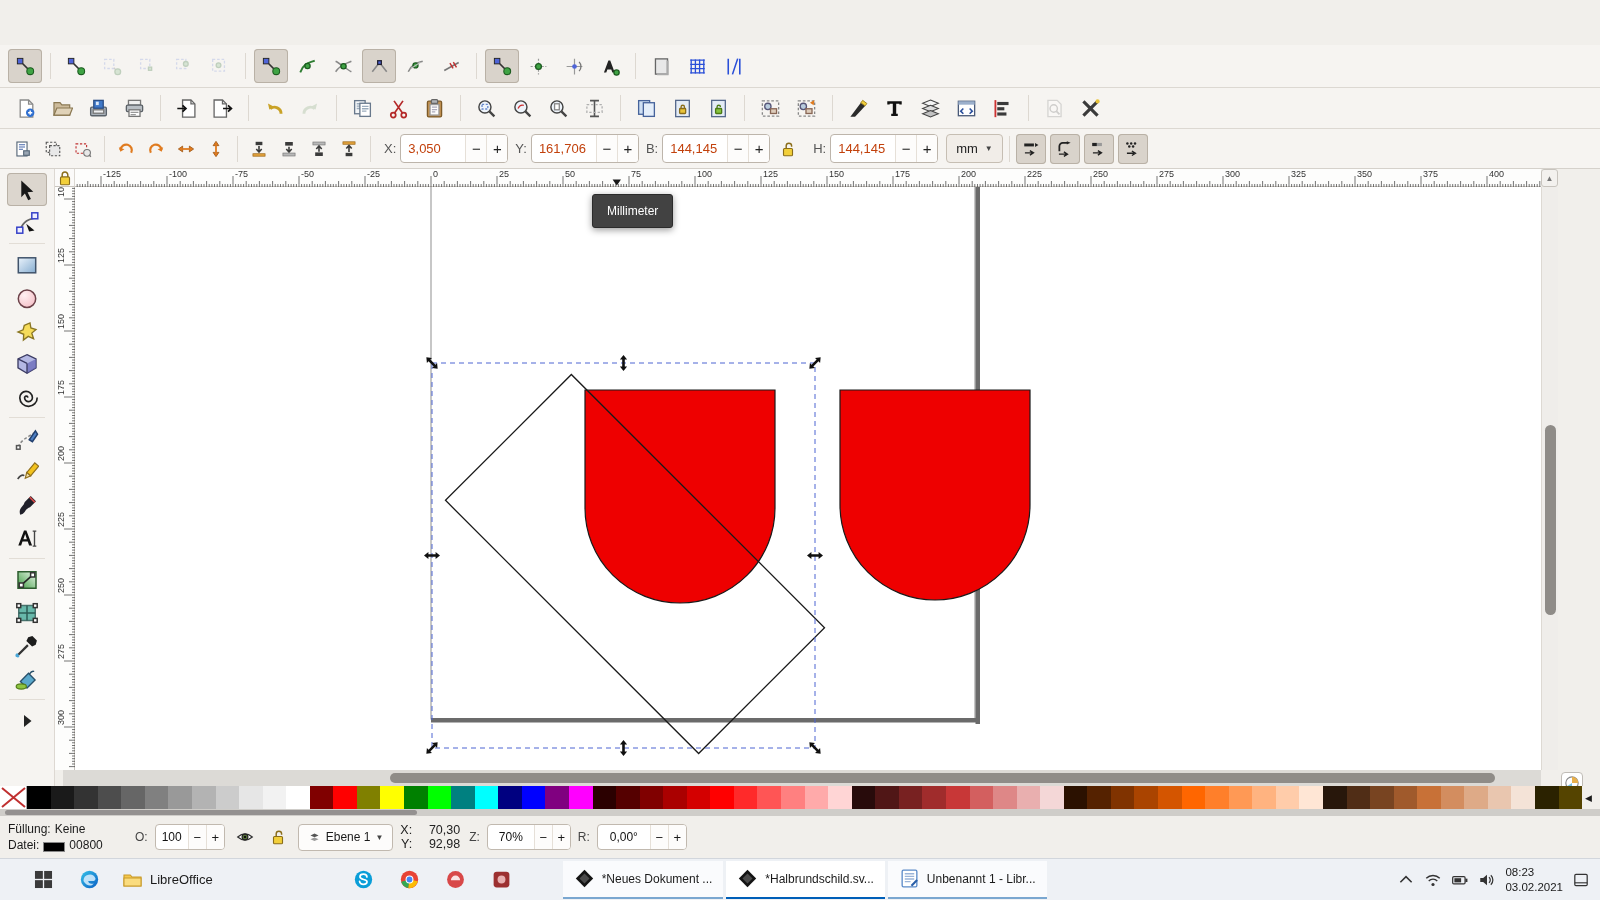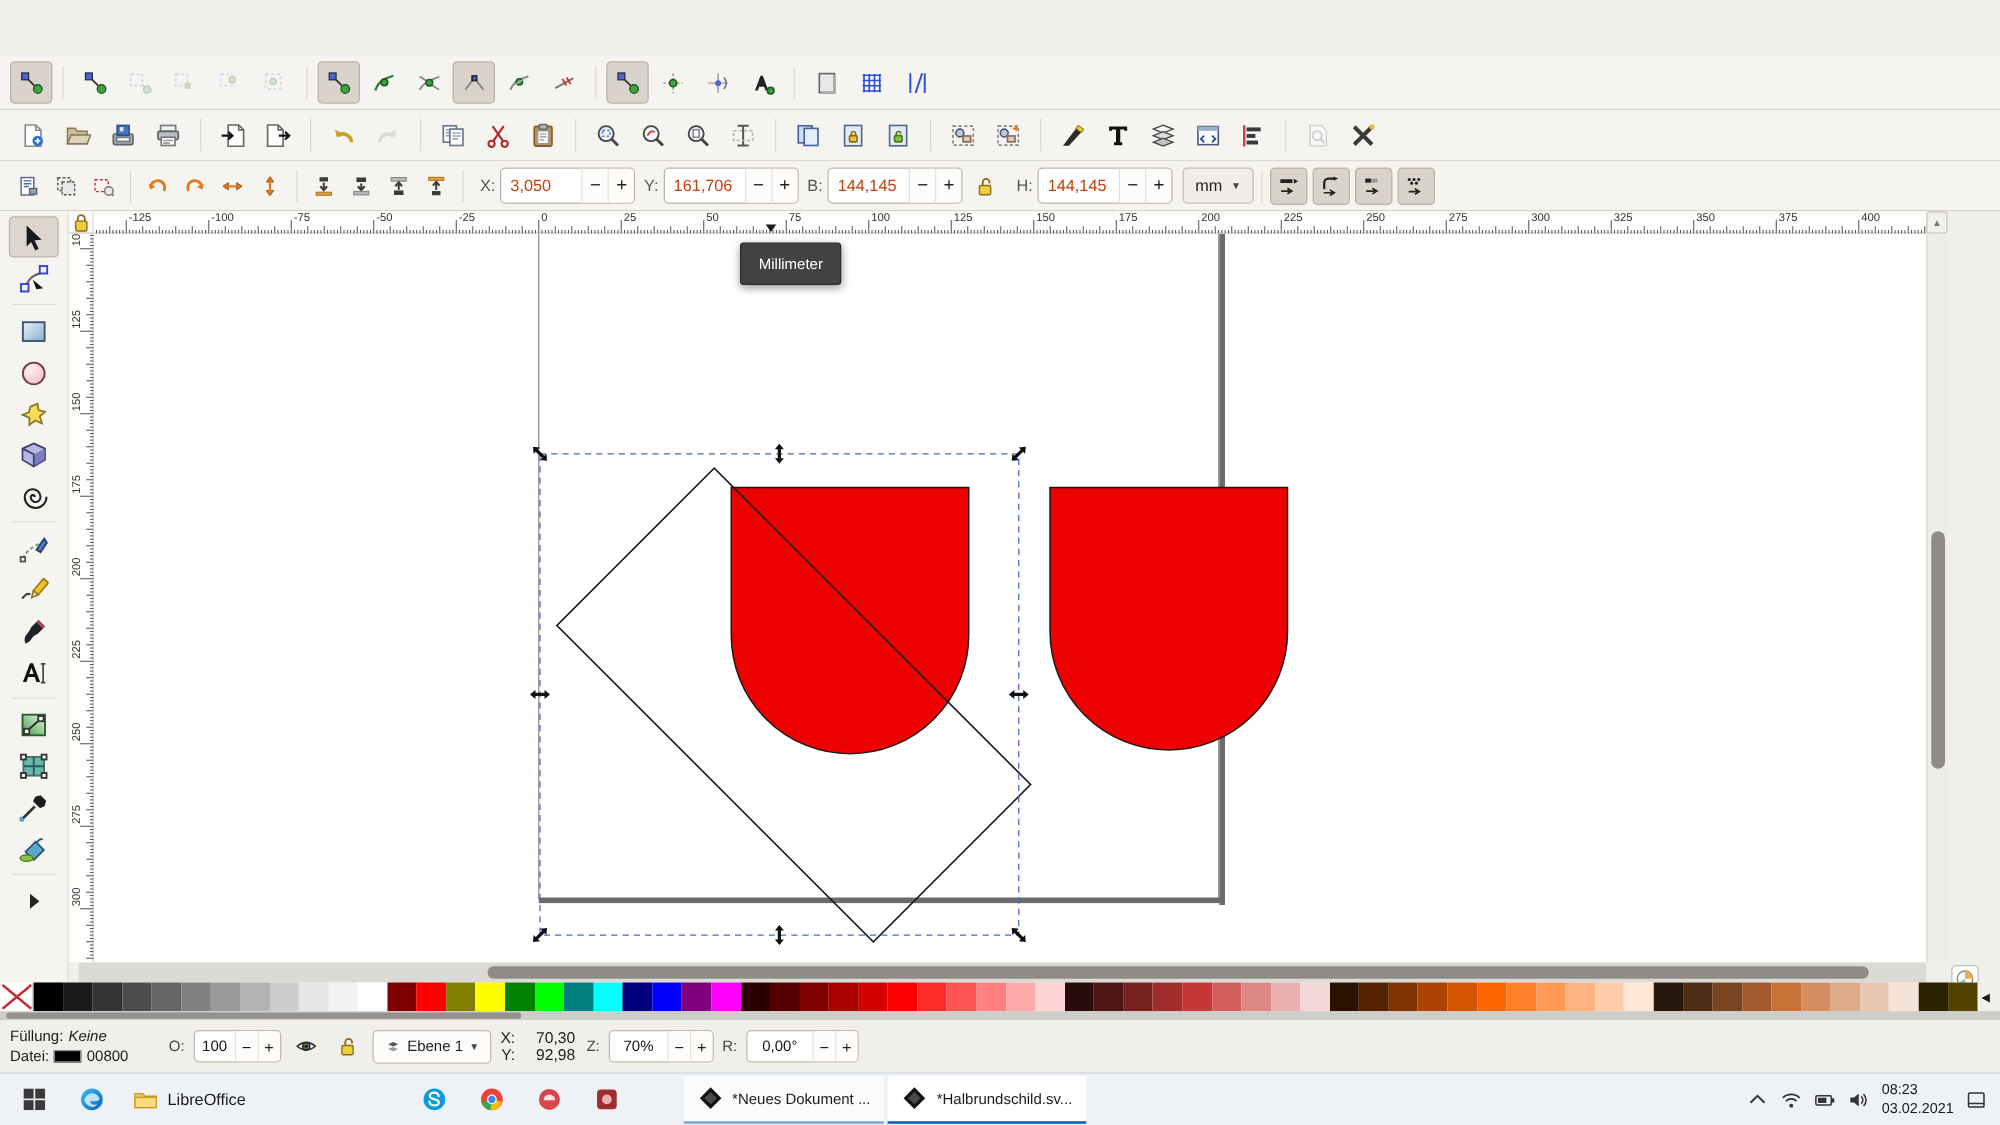--- a/index.html
+++ b/index.html
@@ -48,31 +48,31 @@
 .cmsbtn{position:absolute;left:1561px;top:772px;width:22px;height:22px;background:#fff;border:1px solid #c0bcb6;border-radius:4px;display:flex;align-items:center;justify-content:center}
 .palette{position:absolute;left:0;top:786px;width:1600px;height:23px;background:#f1efeb;display:flex}
 .swx{width:27px;height:23px;flex:none;background:#fff;border-right:1px solid #aaa}
 .sw{flex:1 1 0;height:23px}
 .palspacer{width:18px;flex:none}
 .palarrow{position:absolute;left:1585px;top:793px;font-size:9px;color:#1a1a1a}
 .palscroll{position:absolute;left:0;top:809px;width:1600px;height:7px;background:#cfcdc9}
 .palthumb{position:absolute;left:5px;top:1px;width:412px;height:5px;background:#949190;border-radius:3px}
 .statusbar{position:absolute;left:0;top:816px;width:1600px;height:42px;background:#f1efeb;display:flex;align-items:center;padding:0 8px;font-size:12px;gap:7px}
 .fillblock{display:flex;flex-direction:column;justify-content:center;gap:2px;min-width:120px;flex:none;font-size:12px}
-.fillrow{display:flex;align-items:center;gap:4px;white-space:nowrap}
-.fillval{font-style:italic}
+.fillrow{display:flex;align-items:flex-end;gap:4px;white-space:nowrap}
+.fillval{}
 .strokesw{width:22px;height:10px;border:1px solid #888;display:inline-block}
 .spin-s{display:flex;align-items:center;height:26px;background:#fff;border:1px solid #c1b9af;border-radius:4px;overflow:hidden;flex:none}
 .spin-s .val{padding:0 6px;font-size:12px;color:#111;text-align:center}
 .spin-s .sbtn{width:18px;height:26px;display:flex;align-items:center;justify-content:center;font-size:13px;border-left:1px solid #e6e0d8;background:#fdfcfb}
 .sbico{width:26px;height:26px;display:flex;align-items:center;justify-content:center;flex:none}
 .layerbtn{display:flex;align-items:center;gap:5px;background:#fdfcfb;border:1px solid #c1b9af;border-radius:4px;height:27px;padding:0 9px;font-size:12px;flex:none}
 .msg{flex:1;white-space:nowrap;overflow:hidden;text-overflow:ellipsis;font-size:12.5px;color:#1a1a1a}
 .coords{display:grid;grid-template-columns:auto 44px;column-gap:4px;row-gap:0;font-size:12.5px;text-align:right;flex:none;margin-right:2px;color:#222}
-.taskbar{position:absolute;left:0;top:858px;width:1600px;height:42px;background:#eef1f5;border-top:1px solid #d2d6dc;display:flex;align-items:center;padding-left:4px}
+.taskbar{position:absolute;left:0;top:858px;width:1600px;height:42px;background:#eef1f5;border-top:1px solid #d2d6dc;display:flex;align-items:center;padding-left:20px}
 .tkicon{width:46px;height:40px;display:flex;align-items:center;justify-content:center;flex:none}
 .tkfolder{display:flex;align-items:center;gap:7px;padding:0 10px;font-size:13px;flex:none}
 .sp120{width:118px;flex:none}
 .sp40{width:38px;flex:none}
 .tkwin{display:flex;align-items:center;gap:7px;height:38px;padding:0 11px;background:#fafbfd;border-bottom:2px solid #7aa7d0;margin-right:3px;font-size:12px;max-width:162px;white-space:nowrap;overflow:hidden;flex:none}
 .tkwin.active{background:#fff;border-bottom-color:#005fb8}
 .tkwin .ttl{overflow:hidden;text-overflow:ellipsis}
 .tray{margin-left:auto;display:flex;align-items:center;gap:9px;padding-right:10px}
 .trayic{width:18px;height:18px;display:flex;align-items:center;justify-content:center}
 .clock{font-size:11.5px;line-height:1.3;color:#1a1a1a}
@@ -1742,20 +1742,28 @@
         </svg>
         <span class="ttl">*Neues Dokument ...</span>
       </div>
       <div class="tkwin active">
         <svg class="ic " viewBox="0 0 16 16">
           <path d="M8 1.4 L14.6 8 L8 14.6 L1.4 8 Z" fill="#141414"></path>
           <path d="M8 4.2 L11.8 8 L8 11.8 L4.2 8 Z" fill="#4a4a4a"></path>
         </svg>
         <span class="ttl">*Halbrundschild.sv...</span>
       </div>
+      <div class="tkwin">
+        <svg class="ic " viewBox="0 0 16 16">
+          <rect x="2.4" y="1.6" width="11.2" height="12.8" rx="1" fill="#fff" stroke="#5a8ac8"></rect>
+          <path d="M4.4 4.4 h7.2 M4.4 6.4 h7.2 M4.4 8.4 h7.2 M4.4 10.4 h4.4" stroke="#9ab4d8"></path>
+          <path d="M9.5 13.5 l4.3 -4.3" stroke="#2a5fa8" stroke-width="1.6"></path>
+        </svg>
+        <span class="ttl">Unbenannt 1 - Libr...</span>
+      </div>
       <div class="tray">
         <span class="trayic">
           <svg class="ic ic18" viewBox="0 0 16 16">
             <path d="M3 10 L8 5 L13 10" fill="none" stroke="#333" stroke-width="1.4"></path>
           </svg>
         </span>
         <span class="trayic">
           <svg class="ic ic18" viewBox="0 0 16 16">
             <path d="M2 6.5 a8.5 8.5 0 0 1 12 0 M4.2 8.8 a5.4 5.4 0 0 1 7.6 0" fill="none" stroke="#333" stroke-width="1.2"></path>
             <circle cx="8" cy="12" r="1.4" fill="#333"></circle>

